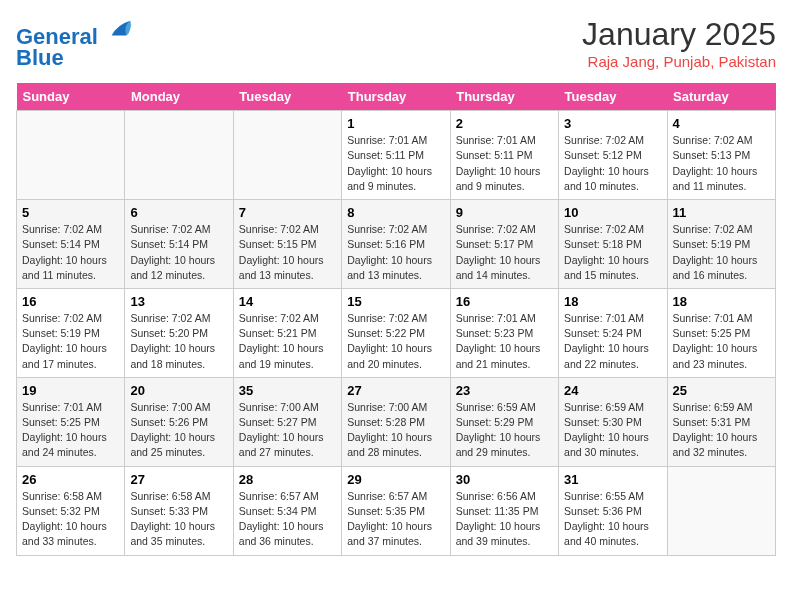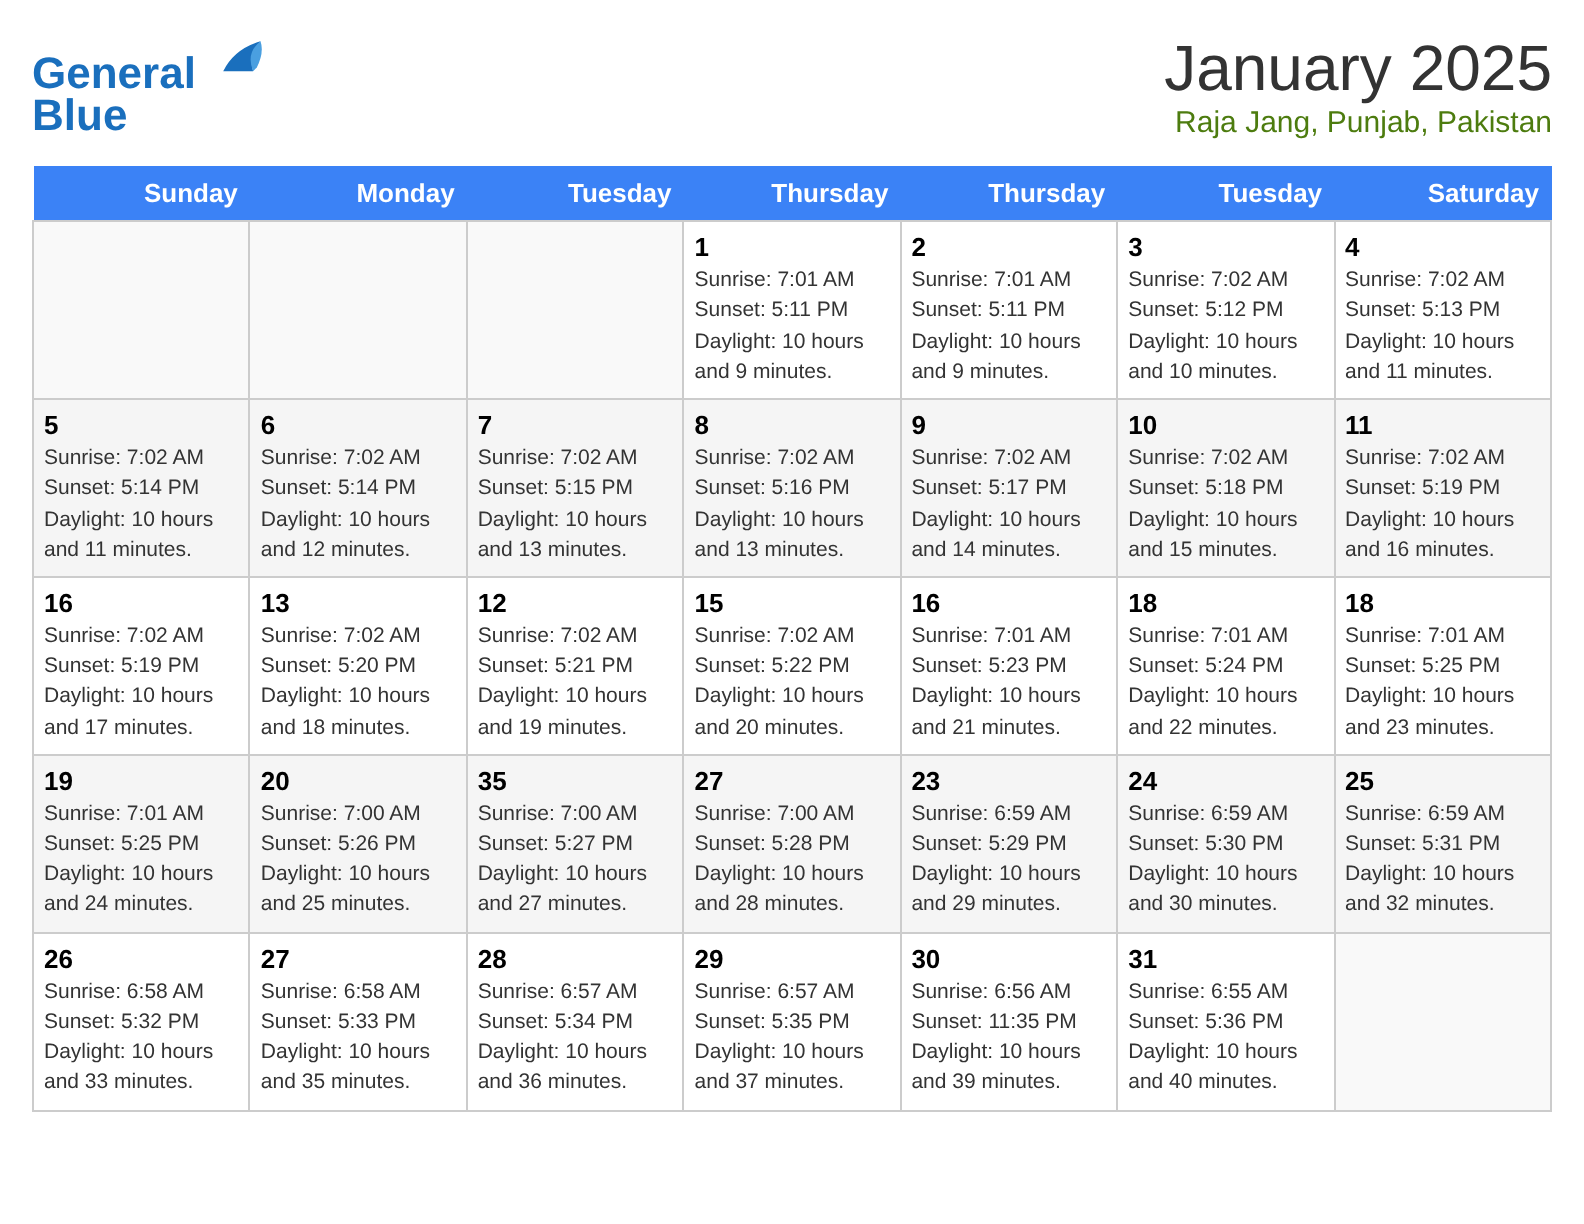--- a/index.html
+++ b/index.html
@@ -38,31 +38,31 @@
       text-align: right;
     }
     .calendar-title {
       font-size: 32px;
       font-weight: normal;
       color: #333;
       margin-left: 40px;
     }
     .calendar-subtitle {
       font-size: 15px;
-      color: #4d7c0f;
+      color: #ef4444;
     }
     table {
       width: 100%;
       border-collapse: collapse;
       font-size: 11px;
     }
     thead tr th {
-      background-color: #3b82f6;
+      background-color: #ec4899;
       color: #fff;
-      text-align: right;
+      text-align: left;
       padding: 6px 6px;
       font-size: 13px;
       font-weight: bold;
     }
     tbody tr td {
       border: 1px solid #ccc;
       vertical-align: top;
       padding: 5px 5px;
       width: 14.28%;
       min-height: 80px;
@@ -217,21 +217,21 @@
 and 17 minutes.</div>
         </td>
         <td>
           <span class="day-num">13</span>
           <div class="day-info" style="white-space: pre-line;">Sunrise: 7:02 AM
 Sunset: 5:20 PM
 Daylight: 10 hours
 and 18 minutes.</div>
         </td>
         <td>
-          <span class="day-num">12</span>
+          <span class="day-num">14</span>
           <div class="day-info" style="white-space: pre-line;">Sunrise: 7:02 AM
 Sunset: 5:21 PM
 Daylight: 10 hours
 and 19 minutes.</div>
         </td>
         <td>
           <span class="day-num">15</span>
           <div class="day-info" style="white-space: pre-line;">Sunrise: 7:02 AM
 Sunset: 5:22 PM
 Daylight: 10 hours

